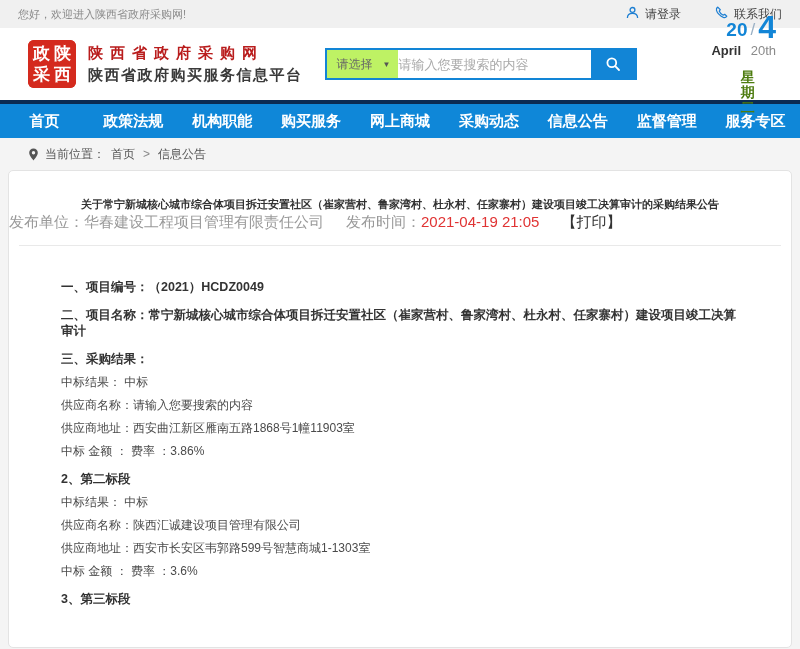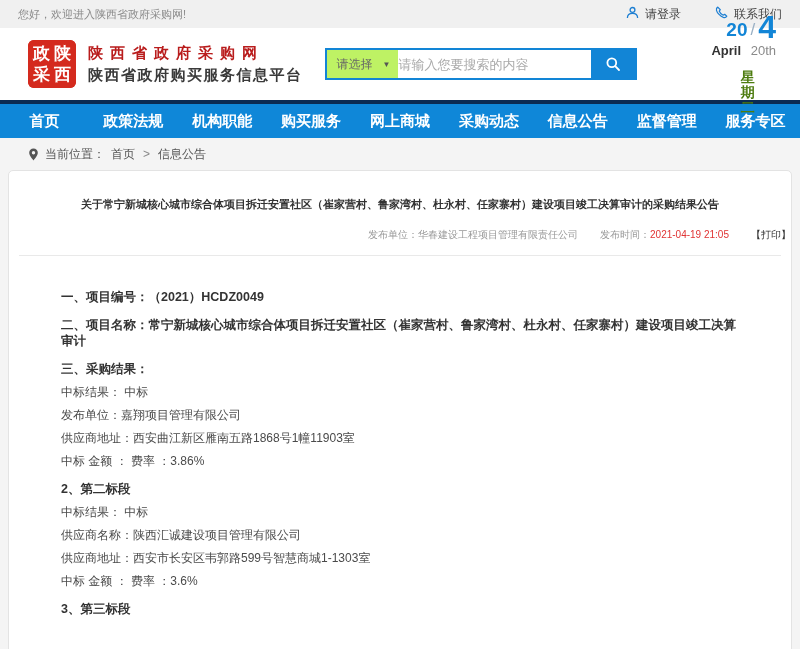--- a/index.html
+++ b/index.html
@@ -55,21 +55,21 @@
   .breadcrumb { height: 32px; display: flex; align-items: center; gap: 6px; padding: 0 28px;
                 font-size: 12px; color: #555; }
   .breadcrumb .bc-link { cursor: pointer; }
   .breadcrumb .bc-sep { color: #888; margin: 0 2px; }
 
   
   .card { margin: 0 8px; background: #fff; border: 1px solid #e3e3e3; border-radius: 5px;
           min-height: 478px; padding-bottom: 30px; }
   .title { font-size: 11px; font-weight: bold; color: #333; text-align: center;
            padding: 24px 8px 0; line-height: 18px; }
-  .meta { margin-top: 15px; text-align: right; font-size: 10px; color: #999; }
+  .meta { text-align: left; font-size: 15px; color: #999; }
   .m-label { color: #999; }
   .m-gap { display: inline-block; width: 22px; }
   .m-time { color: #e03333; }
   .m-print { color: #333; margin-left: 22px; cursor: pointer; }
   .divider { border-bottom: 1px solid #e9e9e9; margin: 13px 10px 0; }
   .article-body { padding: 21px 52px 0; }
   .bp { font-size: 12px; line-height: 16px; color: #4a4a4a; margin-bottom: 7px; }
   .bp.hd { font-weight: bold; color: #333; margin-top: 12px; font-size: 12.5px; }
 </style>
 </head>
@@ -160,21 +160,21 @@
   <h1 class="title">关于常宁新城核心城市综合体项目拆迁安置社区（崔家营村、鲁家湾村、杜永村、任家寨村）建设项目竣工决算审计的采购结果公告</h1>
   <div class="meta">
     <span class="m-label">发布单位：</span><span class="m-label">华春建设工程项目管理有限责任公司</span><span class="m-gap"></span><span class="m-label">发布时间：</span><span class="m-time">2021-04-19 21:05</span><span class="m-print">【打印】</span>
   </div>
   <div class="divider"></div>
   <div class="article-body" id="article-body">
       <p class="bp hd">一、项目编号：（2021）HCDZ0049</p>
       <p class="bp hd">二、项目名称：常宁新城核心城市综合体项目拆迁安置社区（崔家营村、鲁家湾村、杜永村、任家寨村）建设项目竣工决算审计</p>
       <p class="bp hd">三、采购结果：</p>
       <p class="bp">中标结果： 中标</p>
-      <p class="bp">发布单位：嘉翔项目管理有限公司</p>
+      <p class="bp">供应商名称：请输入您要搜索的内容</p>
       <p class="bp">供应商地址：西安曲江新区雁南五路1868号1幢11903室</p>
       <p class="bp">中标 金额 ： 费率 ：3.86%</p>
       <p class="bp hd">2、第二标段</p>
       <p class="bp">中标结果： 中标</p>
       <p class="bp">供应商名称：陕西汇诚建设项目管理有限公司</p>
       <p class="bp">供应商地址：西安市长安区韦郭路599号智慧商城1-1303室</p>
       <p class="bp">中标 金额 ： 费率 ：3.6%</p>
       <p class="bp hd">3、第三标段</p>
     </div>
 </div>

